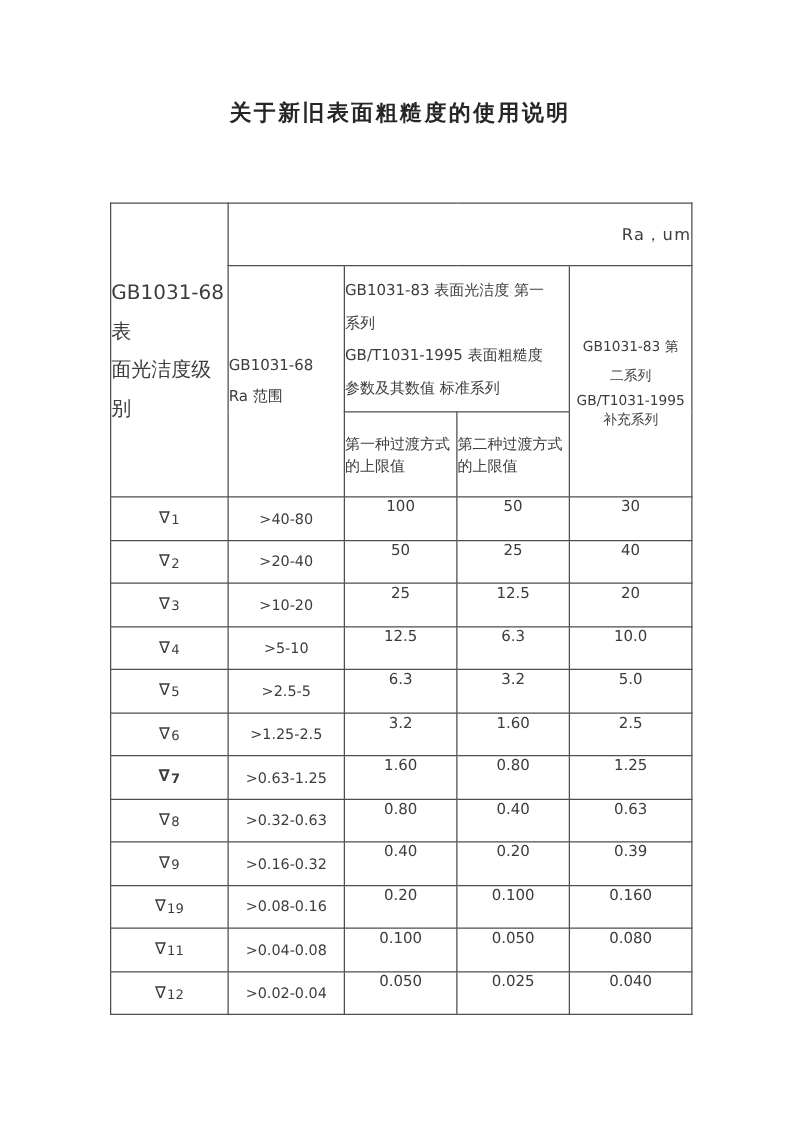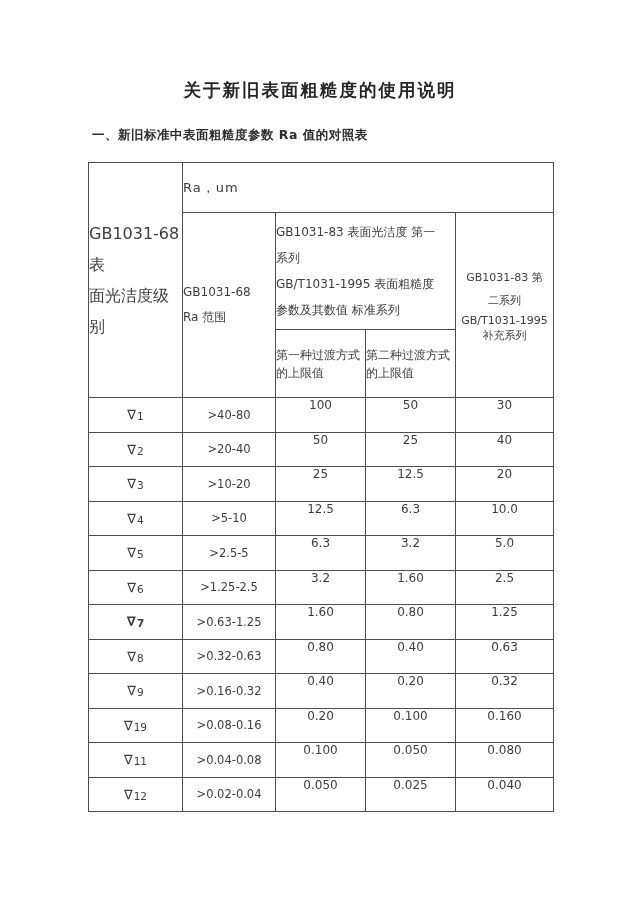--- a/index.html
+++ b/index.html
@@ -21,21 +21,21 @@
   table.ra-table {
     position:absolute; top:162px; left:88px;
     width:465px; border-collapse:collapse; table-layout:fixed;
     font-size:12px; color:#3d3d3d;
   }
   .ra-table td { border:1px solid #4e4e4e; padding:0; overflow:hidden; }
   tr.head1 { height:50px; }
   tr.head2 { height:117px; }
   tr.head3 { height:68px; }
   tr.datarow { height:34.5px; }
-  .ra-um { text-align:left; vertical-align:middle; font-size:13px; letter-spacing:1px;margin-top:36px; }
+  .ra-um { text-align:right; vertical-align:middle; font-size:13px; letter-spacing:1px;margin-top:36px; }
   .corner { vertical-align:middle; padding:0 4px 26px 7px; line-height:31px; font-size:16px; }
   .col2h  { vertical-align:middle; padding:0 4px 38px 8px; line-height:25px; }
   .seriesh { vertical-align:middle; padding:2px 6px 4px 9px; line-height:26px; }
   .supph  { vertical-align:middle; padding:0 3px 22px 7px; font-size:11px;text-align:center; }
   .supph .p1 { line-height:22px; margin-bottom:1px; }
   .supph .p2 { line-height:15px; }
   .subh { vertical-align:middle; padding:0 4px 8px 8px; line-height:18px; }
   .grade { text-align:center; vertical-align:middle; padding-top:5px; }
   .range { text-align:center; vertical-align:middle; padding-top:5px; font-size:11.5px; }
   .num   { text-align:center; vertical-align:top; padding-top:3px; }
@@ -48,21 +48,20 @@
     text-shadow:1px 1px 0 #e9e9e9;
   }
 </style>
 </head>
 <body>
 
 <div class="page">
 
   <h1 class="doc-title">关于新旧表面粗糙度的使用说明</h1>
 
-  <div class="section-heading">一、新旧标准中表面粗糙度参数 Ra 值的对照表</div>
 
   <table class="ra-table">
     <colgroup>
       <col style="width:94px">
         <col style="width:93px">
         <col style="width:90px">
         <col style="width:90px">
         <col style="width:98px">
     </colgroup>
     <tbody>
@@ -150,21 +149,21 @@
         <td class="range">&gt;0.32-0.63</td>
         <td class="num">0.80</td>
         <td class="num">0.40</td>
         <td class="num">0.63</td>
       </tr>
       <tr class="datarow">
         <td class="grade"><span class="nabla">∇</span><span class="gnum">9</span></td>
         <td class="range">&gt;0.16-0.32</td>
         <td class="num">0.40</td>
         <td class="num">0.20</td>
-        <td class="num">0.32</td>
+        <td class="num">0.39</td>
       </tr>
       <tr class="datarow">
         <td class="grade"><span class="nabla">∇</span><span class="gnum">19</span></td>
         <td class="range">&gt;0.08-0.16</td>
         <td class="num">0.20</td>
         <td class="num">0.100</td>
         <td class="num">0.160</td>
       </tr>
       <tr class="datarow">
         <td class="grade"><span class="nabla">∇</span><span class="gnum">11</span></td>

